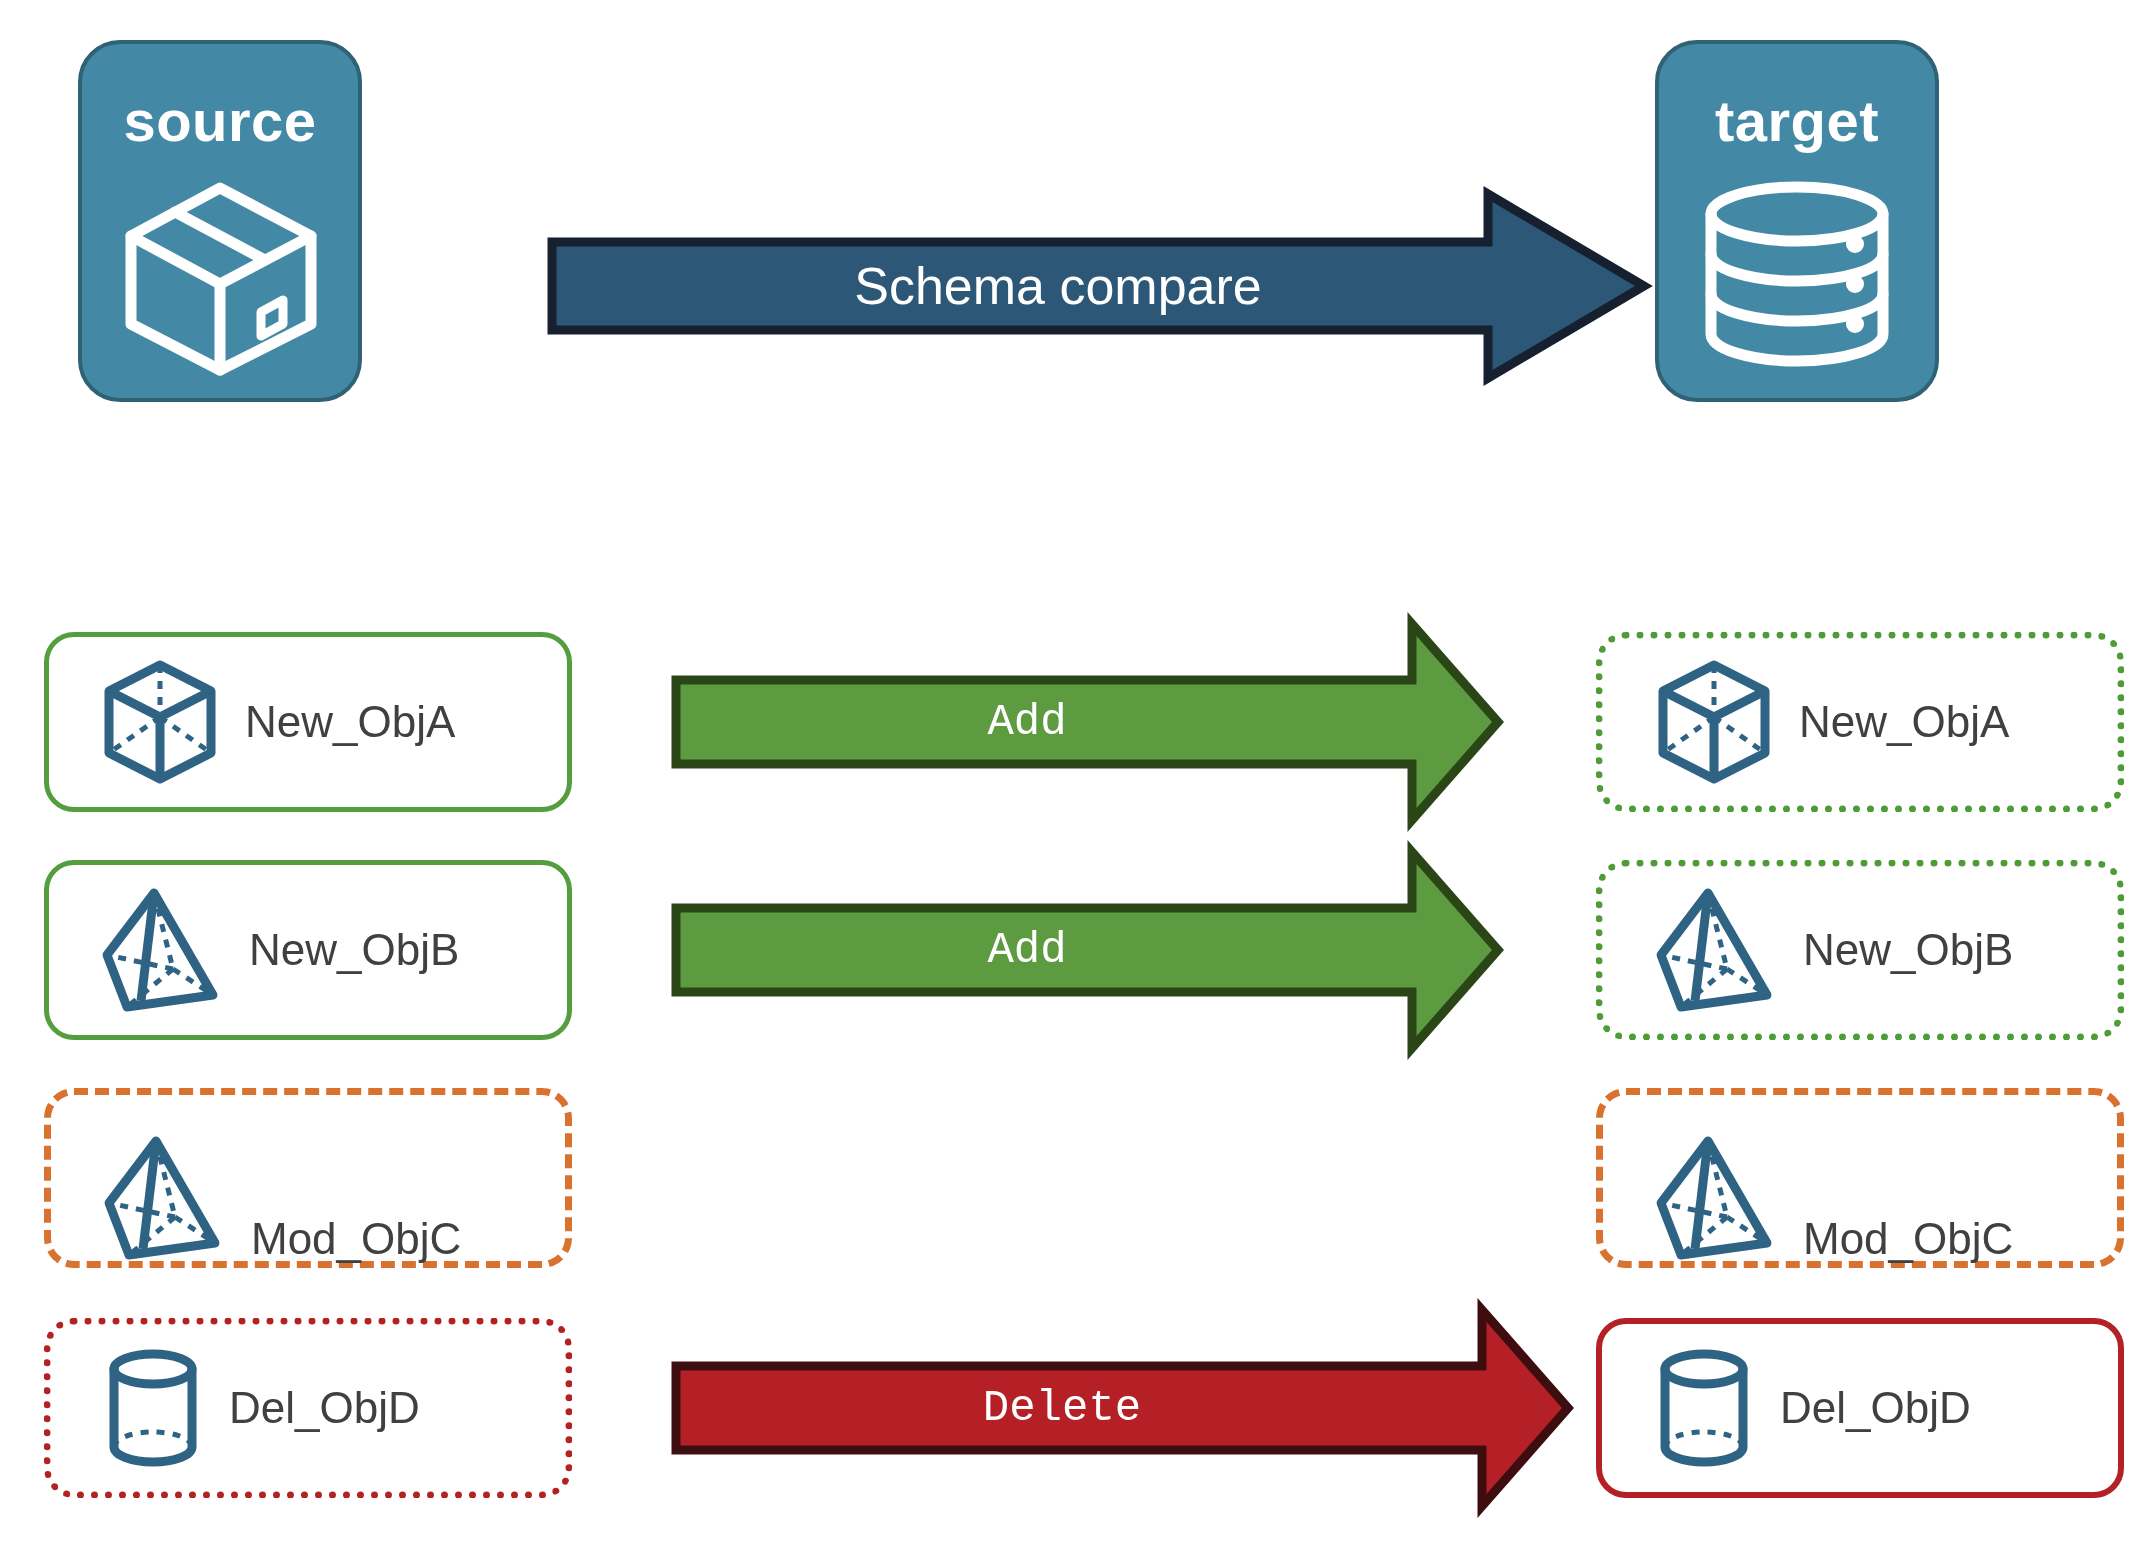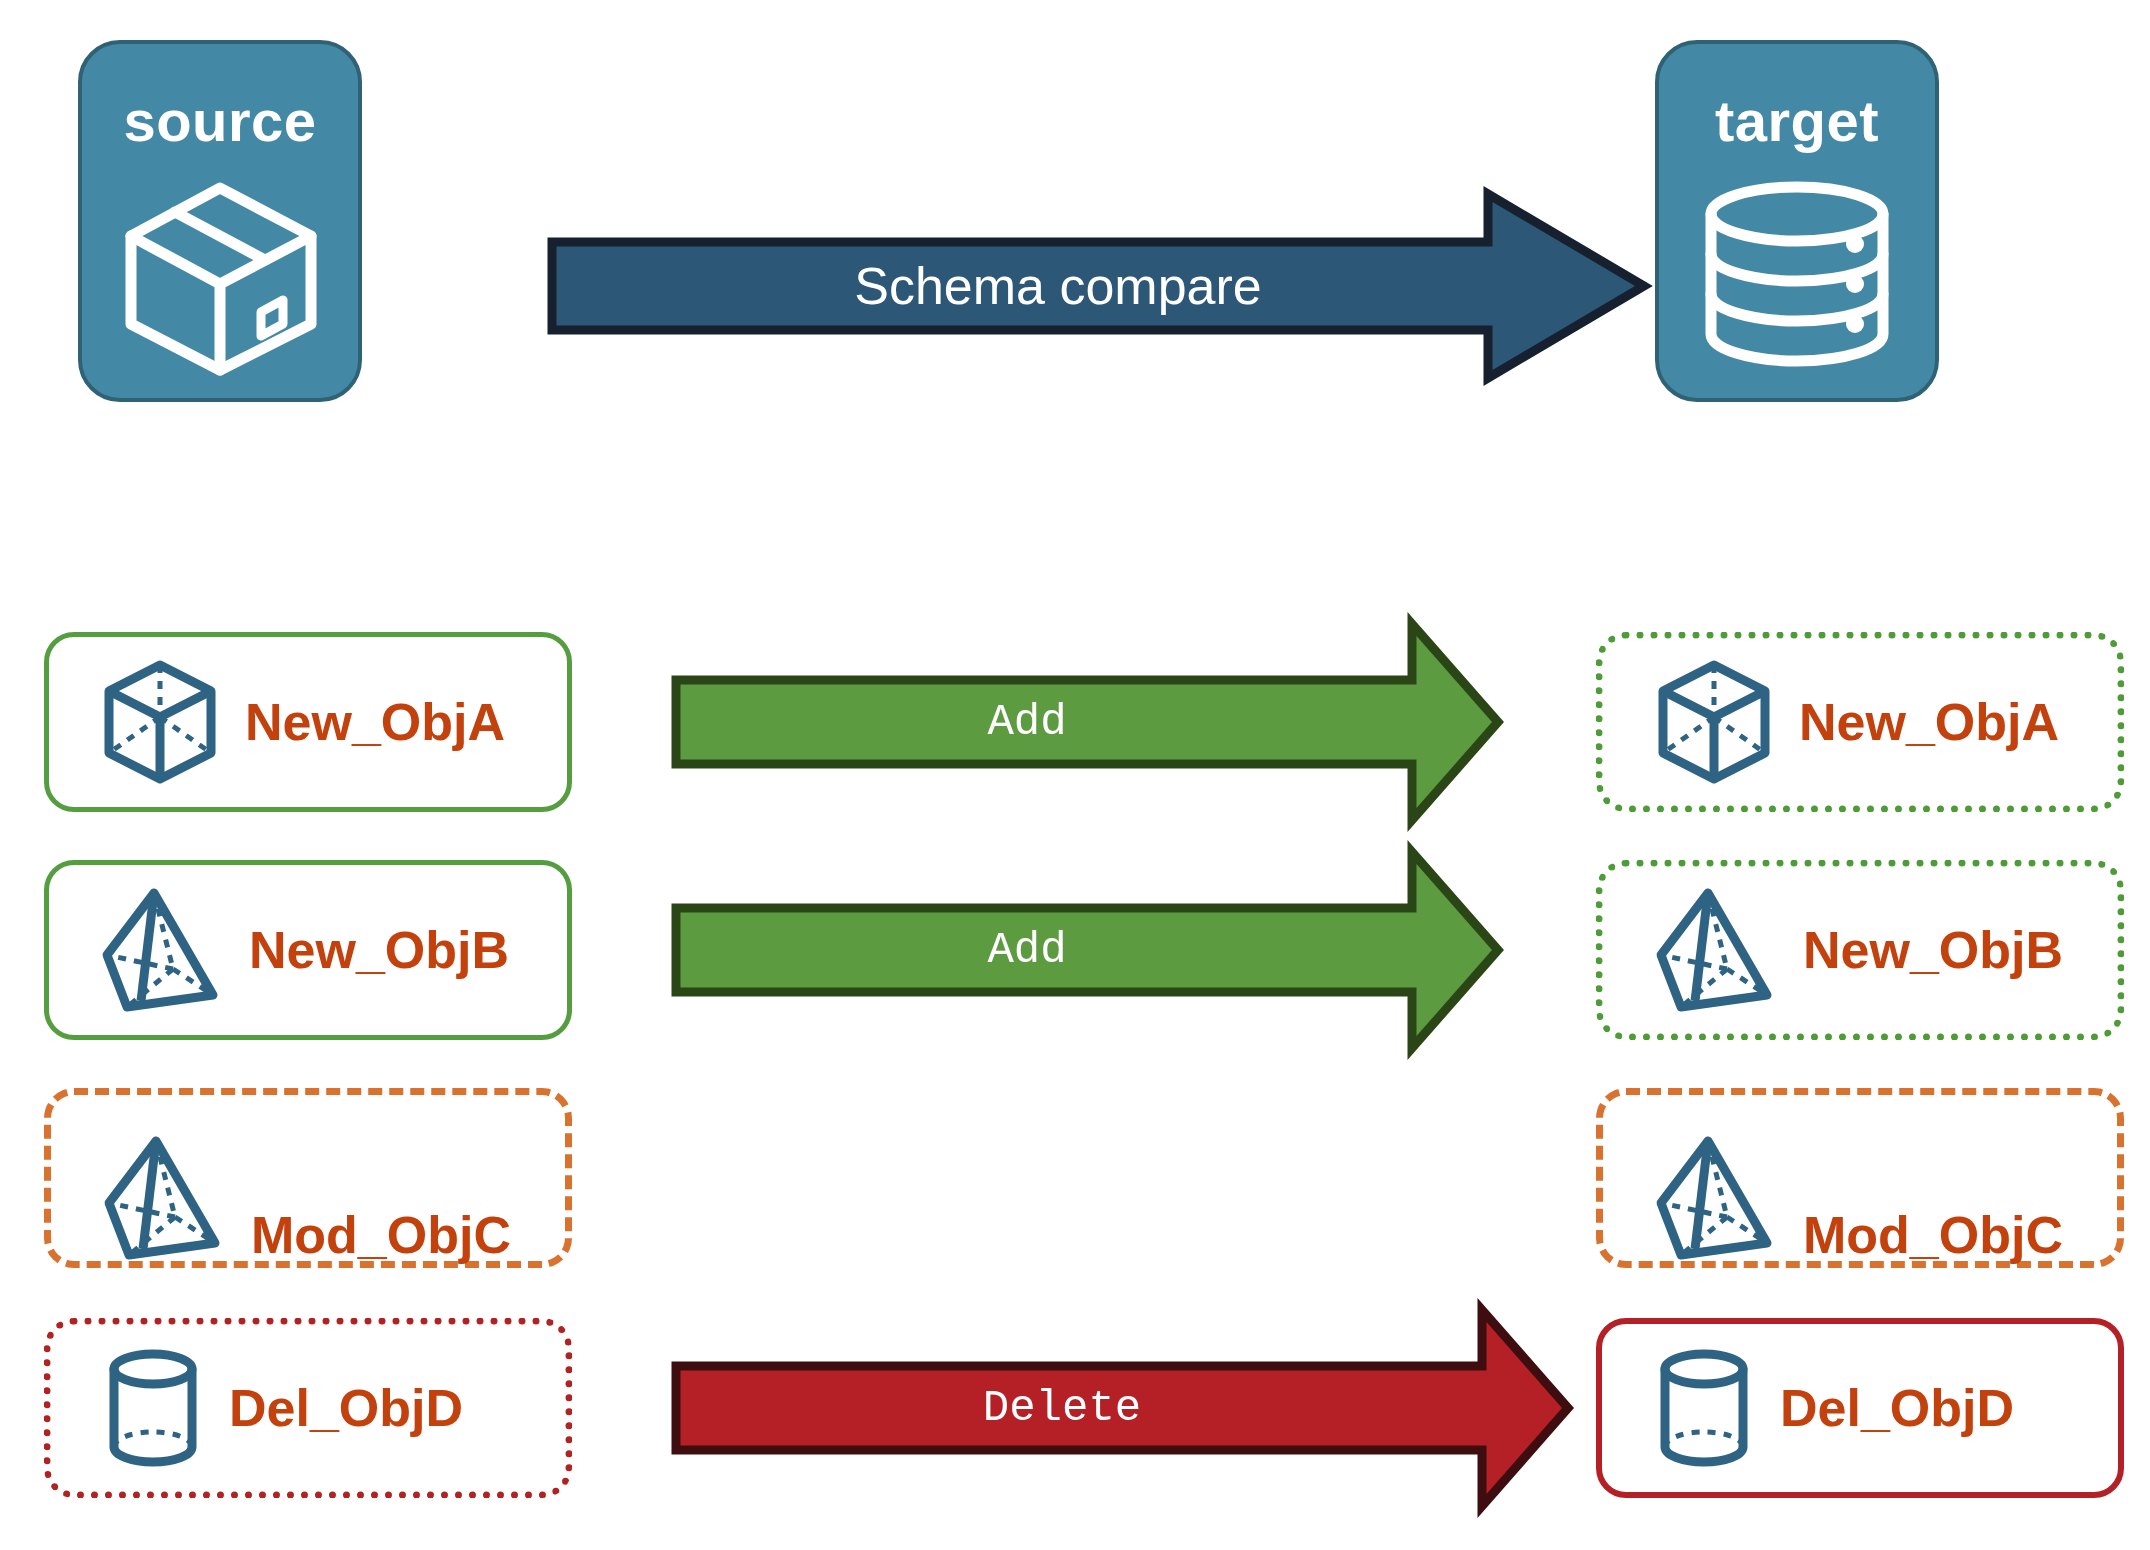--- a/index.html
+++ b/index.html
@@ -38,22 +38,22 @@
   .bigarrow .bl span{transform:translateX(-40px);}
 
   
   .objbox{
     position:absolute;box-sizing:border-box;
     background:#ffffff;border-radius:30px;
     display:flex;align-items:center;
   }
   .objbox .oicon{flex:0 0 auto;margin-left:52px;}
   .objbox .olabel{
-    margin-left:26px;font-size:52px;color:#c2410c;
-    white-space:nowrap;line-height:1;font-weight:bold;
+    margin-left:26px;font-size:44px;color:#404040;
+    white-space:nowrap;line-height:1;
   }
   .b-solid-green{border:5px solid #549e3f;}
   .b-dot-green{border:7px dotted #4e9c37;}
   .b-dash-orange{border:7px dashed #d9722e;align-items:flex-end;}
   .b-dot-red{border:7px dotted #b22222;}
   .b-solid-red{border:6px solid #b42025;}
 
   
   .actarrow{position:absolute;font-family:Liberation Mono, monospace;}
   .actarrow .al{

